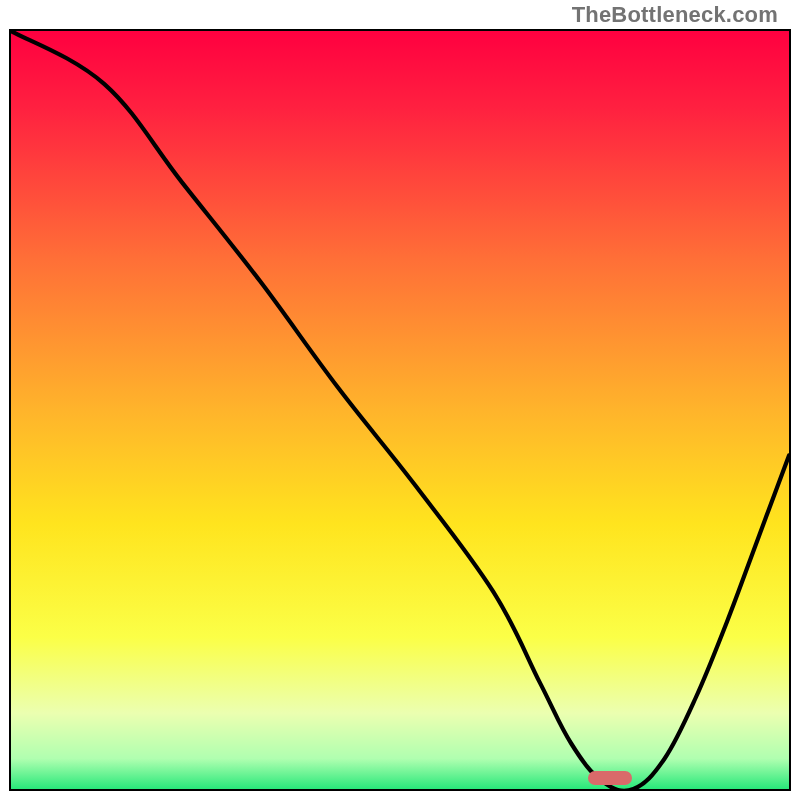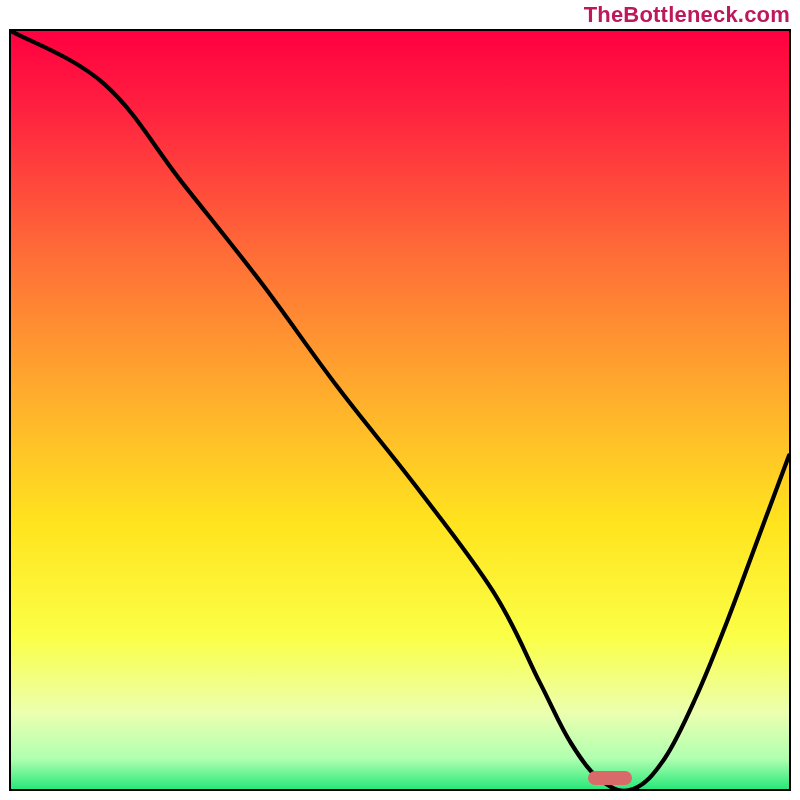--- a/index.html
+++ b/index.html
@@ -37,25 +37,25 @@
   .marker {
     position: absolute;
     width: 44px;
     height: 14px;
     border-radius: 7px;
     background: #d96a6a;
   }
   .watermark {
     position: absolute;
     top: 2px;
-    right: 10px;
+    right: 22px;
     font-family: Arial, Helvetica, sans-serif;
     font-size: 22px;
     font-weight: 600;
-    color: #be185d;
+    color: #737373;
     letter-spacing: 0.2px;
     user-select: none;
   }
 </style>
 </head>
 <body>
 
 <div class="outer">
   <div class="watermark">TheBottleneck.com</div>
 

